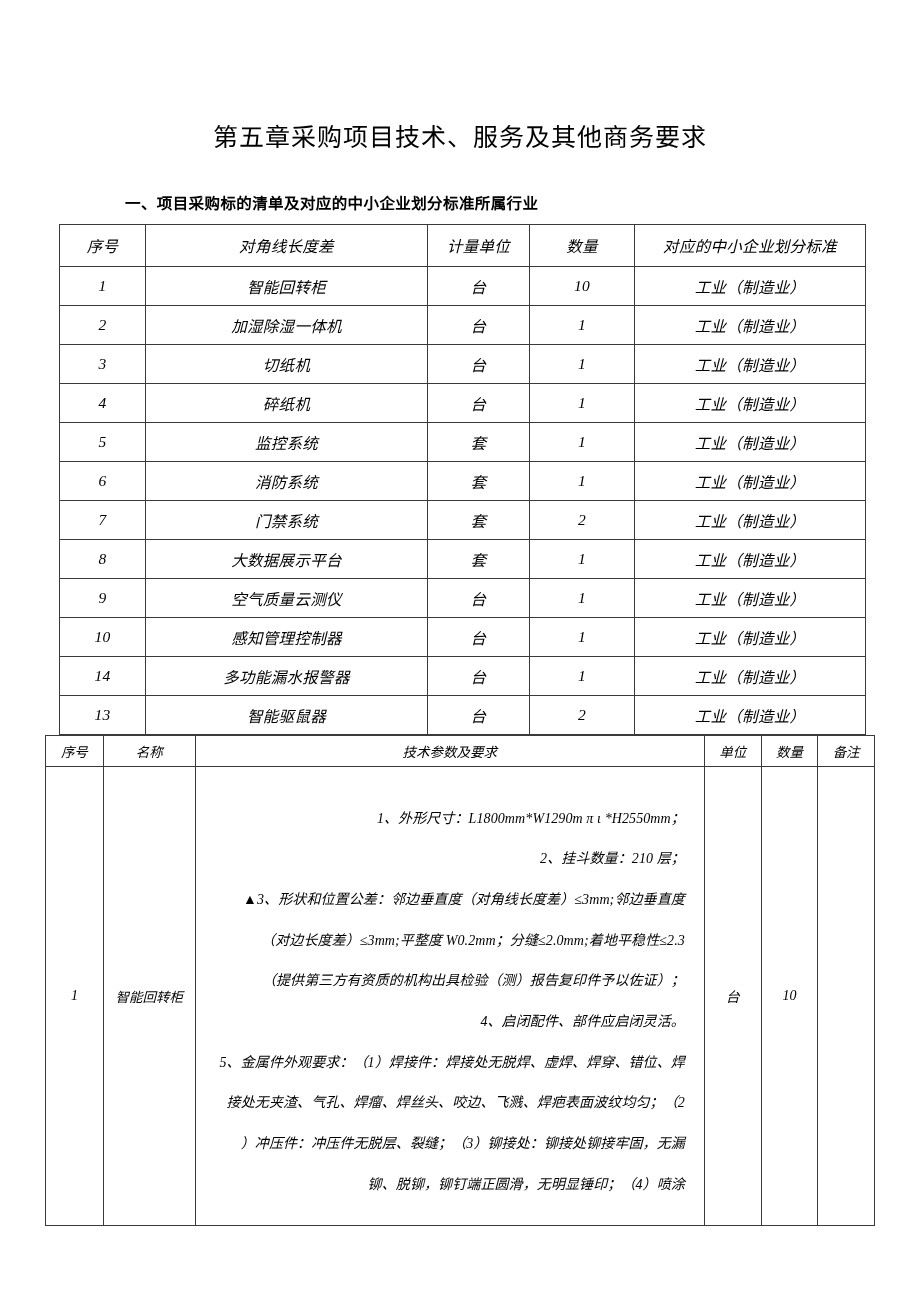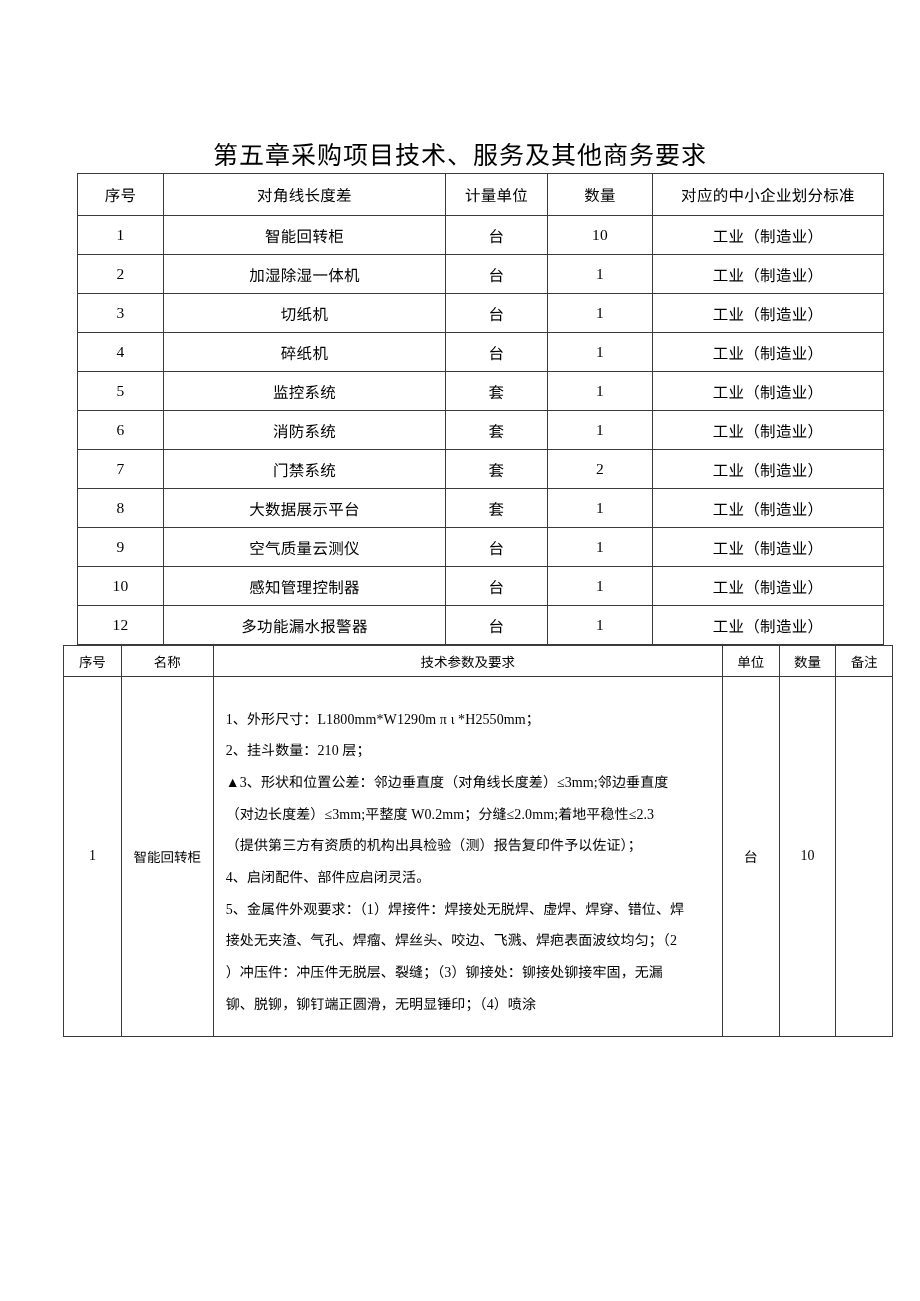--- a/index.html
+++ b/index.html
@@ -13,21 +13,21 @@
     height: 1301px;
     font-family: "Liberation Serif", "DejaVu Serif", serif;
     color: #000000;
     position: relative;
     overflow: hidden;
   }
   .page {
     width: 920px;
     height: 1301px;
     box-sizing: border-box;
-    padding: 18px;
+    padding: 0;
     position: relative;
   }
 
   
   .doc-title {
     text-align: center;
     font-size: 25px;
     font-weight: normal;
     letter-spacing: 1px;
     margin: 0;
@@ -52,20 +52,21 @@
   .section-heading.second {
     padding-top: 13px;
     padding-bottom: 10px;
   }
 
   
   table {
     border-collapse: collapse;
     table-layout: fixed;
     font-family: "Liberation Serif", "DejaVu Serif", serif;
+    font-style: italic;
   }
   table td, table th {
     border: 1px solid #3a3a3a;
     padding: 0;
     font-weight: normal;
     vertical-align: middle;
     text-align: center;
   }
 
   
@@ -109,39 +110,41 @@
 
   #table-tech .spec-cell {
     text-align: left;
     vertical-align: top;
     padding: 26px 7px 14px 9px;
     line-height: 2.05;
     font-size: 14px;
     letter-spacing: 0.1px;
   }
   #table-tech .spec-cell p {
-    margin: 3px;
+    margin: 12px;
     text-indent: 0;
+    text-align: right;
   }
   #table-tech .side-cell {
     vertical-align: middle;
     font-size: 14px;
   }
   #table-tech .name-cell {
     font-size: 13.5px;
     letter-spacing: 0;
   }
 </style>
 </head>
 <body>
 
 <div class="page">
 
   <h1 class="doc-title">第五章采购项目技术、服务及其他商务要求</h1>
 
+  <div class="section-heading first">一、项目采购标的清单及对应的中小企业划分标准所属行业</div>
 
   <table id="table-catalog">
     <colgroup>
       <col class="col-seq">
         <col class="col-name">
         <col class="col-unit">
         <col class="col-qty">
         <col class="col-std">
     </colgroup>
     <thead>
@@ -218,24 +221,31 @@
           <td>工业（制造业）</td>
         </tr>
         <tr>
           <td>10</td>
           <td>感知管理控制器</td>
           <td>台</td>
           <td>1</td>
           <td>工业（制造业）</td>
         </tr>
         <tr>
-          <td>12</td>
+          <td>14</td>
           <td>多功能漏水报警器</td>
           <td>台</td>
           <td>1</td>
+          <td>工业（制造业）</td>
+        </tr>
+        <tr>
+          <td>13</td>
+          <td>智能驱鼠器</td>
+          <td>台</td>
+          <td>2</td>
           <td>工业（制造业）</td>
         </tr>
       </tbody>
   </table>
 
 
   <table id="table-tech">
     <colgroup>
       <col class="col-seq2">
         <col class="col-name2">

